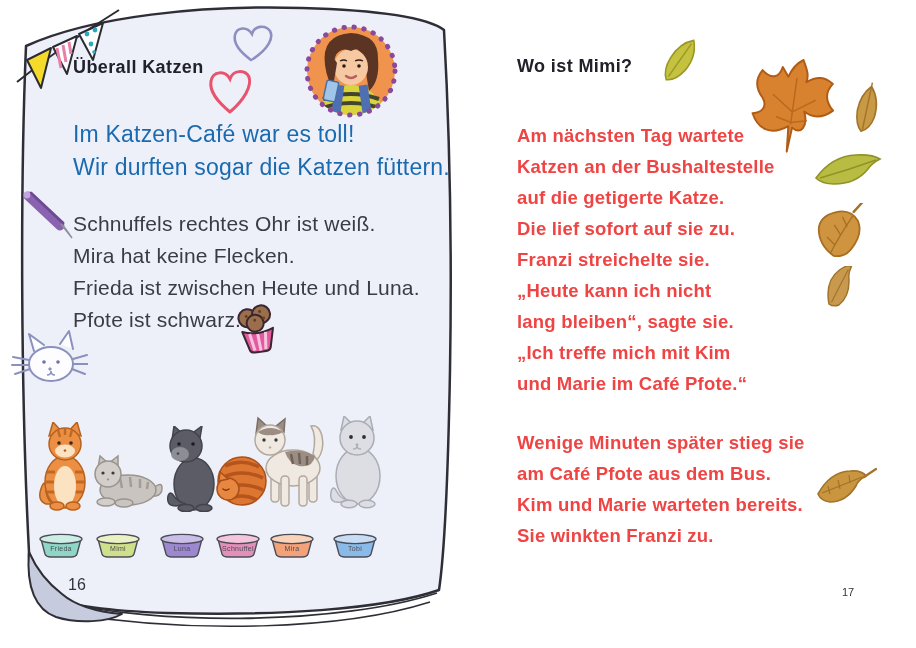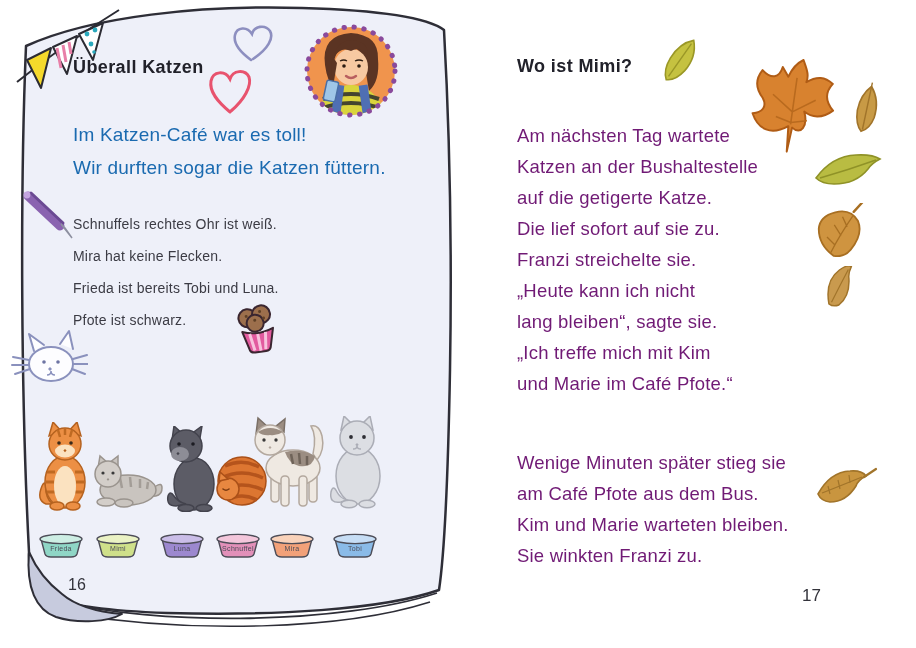--- a/index.html
+++ b/index.html
@@ -2,31 +2,31 @@
 <html><head>
 <meta charset="utf-8">
 <style>
   html,body{margin:0;padding:0;width:916px;height:648px;background:#ffffff;overflow:hidden;
     font-family:"Liberation Sans",sans-serif;}
   .spread{position:relative;width:916px;height:648px;}
   .abs{position:absolute;}
   
   .left-page{position:absolute;left:0;top:0;width:470px;height:560px;}
   .lp-title{left:73px;top:57px;font-size:18px;font-weight:bold;color:#21212a;letter-spacing:.4px;}
-  .intro{left:73px;top:118px;font-size:19px;line-height:33px;color:#1a6ab0;letter-spacing:.2px;}
-  .clues{left:73px;top:208px;font-size:14px;line-height:32px;color:#3b3b44;letter-spacing:.2px;}
+  .intro{left:73px;top:118px;font-size:23px;line-height:33px;color:#1a6ab0;letter-spacing:.2px;}
+  .clues{left:73px;top:208px;font-size:21px;line-height:32px;color:#3b3b44;letter-spacing:.2px;}
   .task{left:73px;top:366px;font-size:18px;color:#3b3b44;letter-spacing:.2px;}
   .pagenum-left{left:68px;top:576px;font-size:16px;color:#33333b;}
   .bowl-label{font-size:7px;fill:#4c4c58;letter-spacing:.3px;}
   
   .rp-title{left:517px;top:56px;font-size:18px;font-weight:bold;color:#21212a;letter-spacing:.4px;}
-  .para{left:517px;font-size:18.5px;line-height:31px;color:#701a75;letter-spacing:.2px;width:300px;}
+  .para{left:517px;font-size:18.5px;line-height:31px;color:#ef4444;letter-spacing:.2px;width:300px;font-weight:bold;}
   .para1{top:120px;}
-  .para2{top:427px;margin-top:20px;}
-  .pagenum-right{left:802px;top:586px;font-size:17px;color:#33333b;}
+  .para2{top:427px;}
+  .pagenum-right{left:842px;top:586px;font-size:11px;color:#33333b;}
   svg{display:block;}
 </style>
 </head>
 <body>
 
 <div class="spread">
 
   <div class="left-page">
 
     <svg class="abs" style="left:12px;top:0;" width="452" height="648" viewBox="0 0 452 648">
@@ -94,21 +94,21 @@
     <svg class="abs" style="left:14px;top:186px;" width="64" height="60" viewBox="0 0 64 60">
       <line x1="14" y1="10" x2="46" y2="40" stroke="#8a63b0" stroke-width="9" stroke-linecap="round"></line>
       <line x1="17" y1="7" x2="49" y2="37" stroke="#6b4a93" stroke-width="3" stroke-linecap="round"></line>
       <polygon points="47,38 58,52 51,42" fill="#b9bcc9" stroke="#8d90a0" stroke-width="1.5"></polygon>
       <circle cx="13" cy="9" r="3.4" fill="#c4a5e0"></circle>
     </svg>
 
     <div class="abs clues">
       <div>Schnuffels rechtes Ohr ist weiß.</div>
       <div>Mira hat keine Flecken.</div>
-      <div>Frieda ist bereits Tobi und Luna.</div>
+      <div>Frieda ist zwischen Heute und Luna.</div>
       <div>Pfote ist schwarz.</div>
     </div>
 
     <svg class="abs" style="left:234px;top:302px;" width="46" height="54" viewBox="0 0 46 54">
       <g transform="rotate(-8 23 27)">
         <circle cx="15" cy="15" r="9" fill="#9c6f4c" stroke="#3a2630" stroke-width="2"></circle>
         <circle cx="29" cy="13" r="9" fill="#9c6f4c" stroke="#3a2630" stroke-width="2"></circle>
         <circle cx="22" cy="21" r="8.5" fill="#9c6f4c" stroke="#3a2630" stroke-width="2"></circle>
         <circle cx="14" cy="13" r="1.5" fill="#5f4026"></circle>
           <circle cx="28" cy="10" r="1.5" fill="#5f4026"></circle>
@@ -264,21 +264,21 @@
       <div>Franzi streichelte sie.</div>
       <div>„Heute kann ich nicht</div>
       <div>lang bleiben“, sagte sie.</div>
       <div>„Ich treffe mich mit Kim</div>
       <div>und Marie im Café Pfote.“</div>
     </div>
 
     <div class="abs para para2">
       <div>Wenige Minuten später stieg sie</div>
       <div>am Café Pfote aus dem Bus.</div>
-      <div>Kim und Marie warteten bleiben.</div>
+      <div>Kim und Marie warteten bereits.</div>
       <div>Sie winkten Franzi zu.</div>
     </div>
 
     <div class="abs pagenum-right">17</div>
 
     <svg class="abs" style="left:658px;top:34px;" width="44" height="52" viewBox="0 0 44 52">
       <g transform="rotate(35 22 26)">
         <path d="M22,2 Q34,14 32,32 Q30,46 22,50 Q14,44 13,30 Q12,12 22,2 Z" fill="#c5c240" stroke="#9a9726" stroke-width="1.6"></path>
         <path d="M22,6 Q22,28 22,46" stroke="#9a9726" stroke-width="1.4" fill="none"></path>
       </g>

